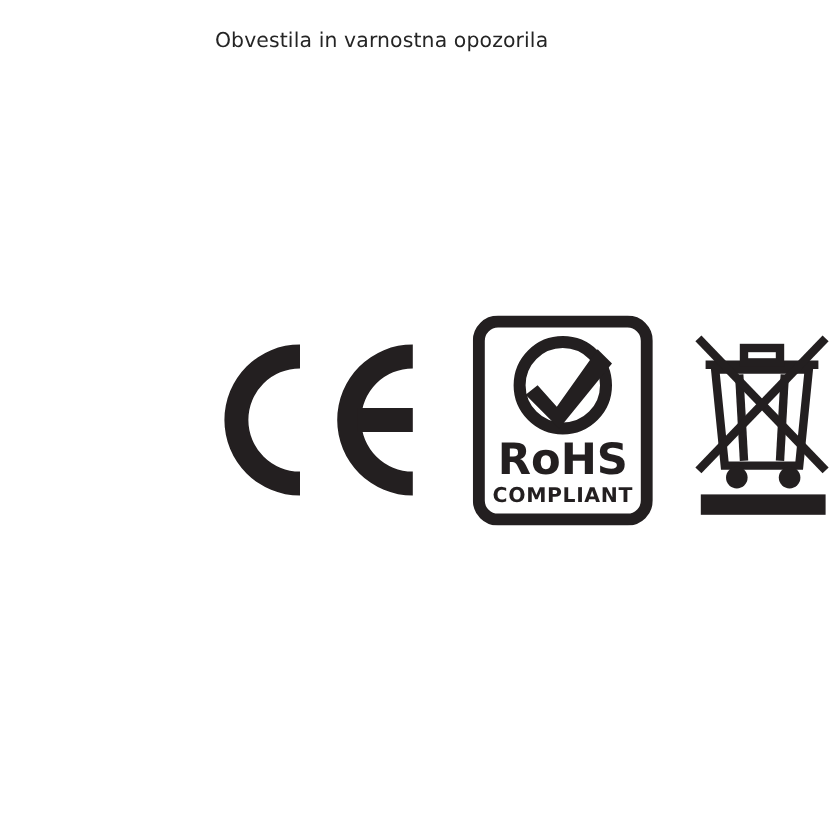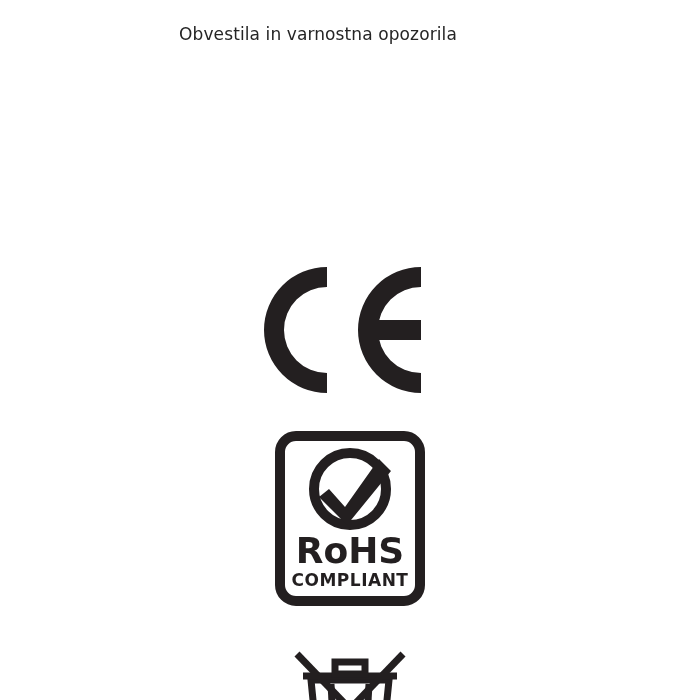--- a/index.html
+++ b/index.html
@@ -31,23 +31,22 @@
     color: #252525;
     letter-spacing: 0.1px;
   }
   .symbol-row {
     position: absolute;
     top: 255px;
     left: 0;
     width: 700px;
     height: 190px;
     display: flex;
-    flex-direction: column;
     align-items: center;
-    justify-content: flex-start;
+    justify-content: flex-end;
     gap: 26px;
   }
   .symbol {
     display: flex;
     align-items: center;
     justify-content: center;
   }
   .ce-mark { width: 190px; height: 150px; }
   .rohs-mark { width: 150px; height: 175px; }
   .weee-mark { width: 130px; height: 180px; }

